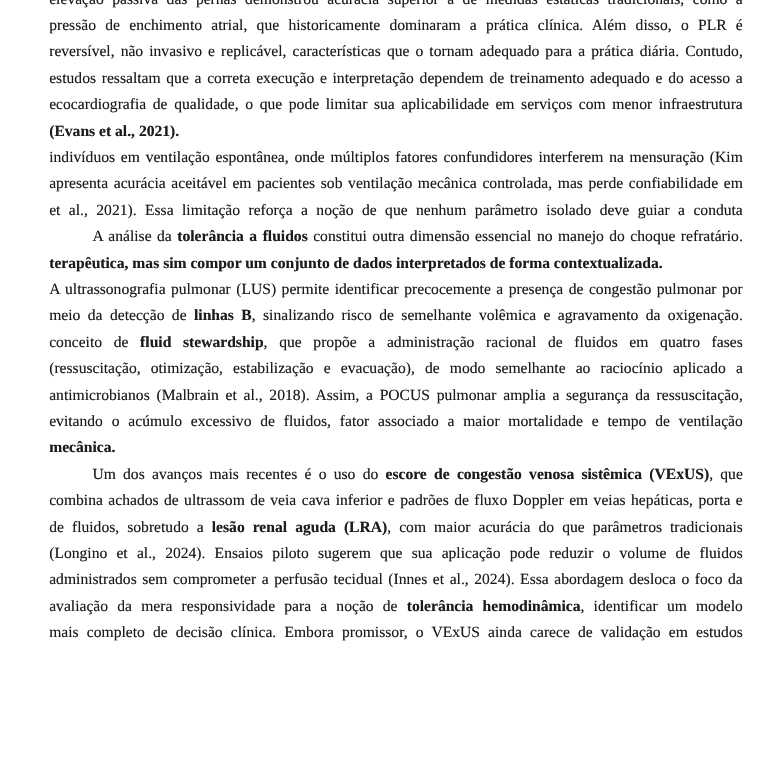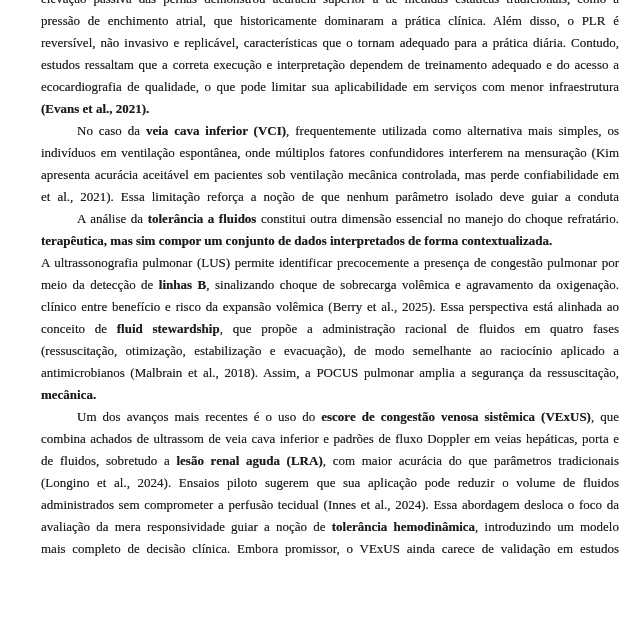--- a/index.html
+++ b/index.html
@@ -53,34 +53,33 @@
 <body>
 
 <div class="page">
   <div class="doc">
       <div class="line"><span>elevação passiva das pernas demonstrou acurácia superior à de medidas estáticas tradicionais, como a</span></div>
       <div class="line"><span>pressão de enchimento atrial, que historicamente dominaram a prática clínica. Além disso, o PLR é</span></div>
       <div class="line"><span>reversível, não invasivo e replicável, características que o tornam adequado para a prática diária. Contudo,</span></div>
       <div class="line"><span>estudos ressaltam que a correta execução e interpretação dependem de treinamento adequado e do acesso a</span></div>
       <div class="line"><span>ecocardiografia de qualidade, o que pode limitar sua aplicabilidade em serviços com menor infraestrutura</span></div>
       <div class="line end"><span>(Evans et al., 2021).</span></div>
-      <div class="line indent"><span>No caso da </span><span class="bold">veia cava inferior (VCI)</span><span>, frequentemente utilizada como alternativa mais simples, os</span></div>
       <div class="line"><span>indivíduos em ventilação espontânea, onde múltiplos fatores confundidores interferem na mensuração (Kim</span></div>
       <div class="line"><span>apresenta acurácia aceitável em pacientes sob ventilação mecânica controlada, mas perde confiabilidade em</span></div>
       <div class="line"><span>et al., 2021). Essa limitação reforça a noção de que nenhum parâmetro isolado deve guiar a conduta</span></div>
       <div class="line indent"><span>A análise da </span><span class="bold">tolerância a fluidos</span><span> constitui outra dimensão essencial no manejo do choque refratário.</span></div>
       <div class="line end"><span>terapêutica, mas sim compor um conjunto de dados interpretados de forma contextualizada.</span></div>
       <div class="line"><span>A ultrassonografia pulmonar (LUS) permite identificar precocemente a presença de congestão pulmonar por</span></div>
-      <div class="line"><span>meio da detecção de </span><span class="bold">linhas B</span><span>, sinalizando choque de sobrecarga volêmica e agravamento da oxigenação.</span></div>
-      <div class="line"><span>clínico entre benefício e risco da expansão volêmica (Berry et al., 2025). Essa perspectiva está alinhada ao</span></div>
+      <div class="line"><span>meio da detecção de </span><span class="bold">linhas B</span><span>, sinalizando risco de semelhante volêmica e agravamento da oxigenação.</span></div>
       <div class="line"><span>conceito de </span><span class="bold">fluid stewardship</span><span>, que propõe a administração racional de fluidos em quatro fases</span></div>
       <div class="line"><span>(ressuscitação, otimização, estabilização e evacuação), de modo semelhante ao raciocínio aplicado a</span></div>
       <div class="line"><span>antimicrobianos (Malbrain et al., 2018). Assim, a POCUS pulmonar amplia a segurança da ressuscitação,</span></div>
+      <div class="line"><span>evitando o acúmulo excessivo de fluidos, fator associado a maior mortalidade e tempo de ventilação</span></div>
       <div class="line end"><span>mecânica.</span></div>
       <div class="line indent"><span>Um dos avanços mais recentes é o uso do </span><span class="bold">escore de congestão venosa sistêmica (VExUS)</span><span>, que</span></div>
       <div class="line"><span>combina achados de ultrassom de veia cava inferior e padrões de fluxo Doppler em veias hepáticas, porta e</span></div>
       <div class="line"><span>de fluidos, sobretudo a </span><span class="bold">lesão renal aguda (LRA)</span><span>, com maior acurácia do que parâmetros tradicionais</span></div>
       <div class="line"><span>(Longino et al., 2024). Ensaios piloto sugerem que sua aplicação pode reduzir o volume de fluidos</span></div>
       <div class="line"><span>administrados sem comprometer a perfusão tecidual (Innes et al., 2024). Essa abordagem desloca o foco da</span></div>
-      <div class="line"><span>avaliação da mera responsividade guiar a noção de </span><span class="bold">tolerância hemodinâmica</span><span>, introduzindo um modelo</span></div>
+      <div class="line"><span>avaliação da mera responsividade para a noção de </span><span class="bold">tolerância hemodinâmica</span><span>, identificar um modelo</span></div>
       <div class="line"><span>mais completo de decisão clínica. Embora promissor, o VExUS ainda carece de validação em estudos</span></div>
     </div>
 </div>
 
 </body></html>

